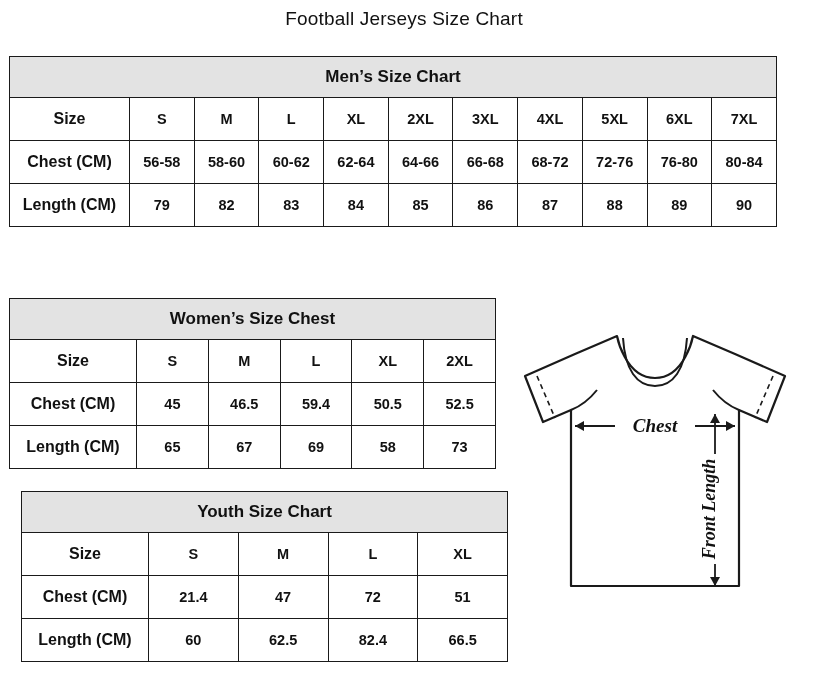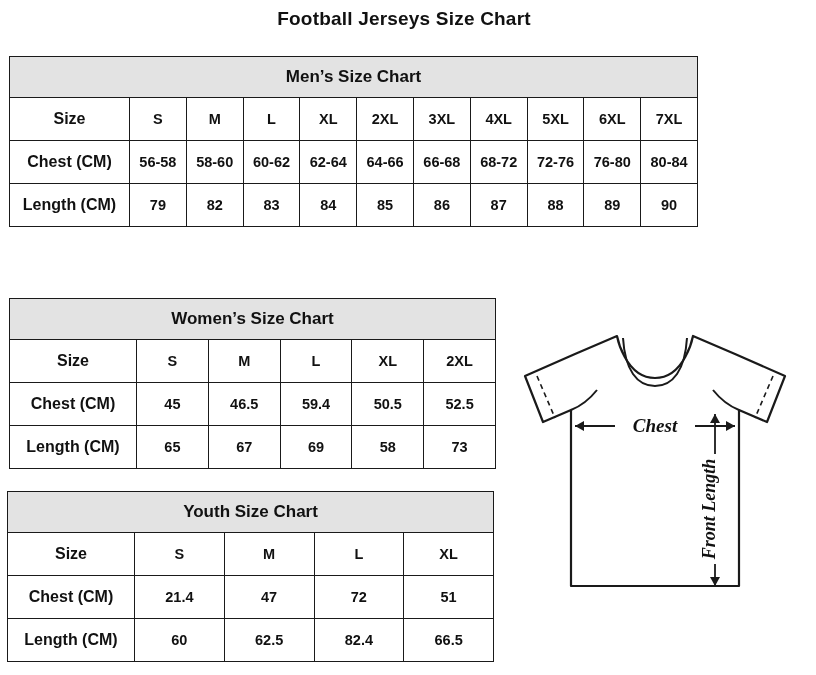--- a/index.html
+++ b/index.html
@@ -11,21 +11,21 @@
     height: 675px;
     background: #ffffff;
     font-family: "Liberation Sans", sans-serif;
     color: #111111;
     position: relative;
     overflow: hidden;
   }
   .page-title {
     text-align: center;
     font-size: 19px;
-    font-weight: bold;
+    font-weight: normal;
     letter-spacing: 0.2px;
     margin: 8px 8px 0 0;
     padding: 0;
     color: #111;
   }
   .sheet {
     position: absolute;
   }
   table.sizechart {
     border-collapse: collapse;
@@ -47,21 +47,21 @@
     background: #e3e3e3;
     font-size: 17px;
     font-weight: bold;
     height: 40px;
   }
   table.sizechart td.rowlabel {
     font-size: 16px;
   }
 
   
-  #mens-table { width: 689px; }
+  #mens-table { width: 768px; }
   #mens-table col.lbl { width: 120px; }
 
   
   #womens-table { width: 487px; }
   #womens-table col.lbl { width: 127px; }
 
   
   #youth-table { width: 487px; }
   #youth-table col.lbl { width: 127px; }
 
@@ -147,21 +147,21 @@
     <colgroup>
       <col class="lbl">
         <col>
         <col>
         <col>
         <col>
         <col>
     </colgroup>
     <tbody>
       <tr class="caption-row">
-        <td colspan="6">Women’s Size Chart</td>
+        <td colspan="6">Women’s Size Chest</td>
       </tr>
       <tr>
         <td class="rowlabel">Size</td>
         <td>S</td>
         <td>M</td>
         <td>L</td>
         <td>XL</td>
         <td>2XL</td>
       </tr>
       <tr>
@@ -177,21 +177,21 @@
         <td>65</td>
         <td>67</td>
         <td>69</td>
         <td>58</td>
         <td>73</td>
       </tr>
     </tbody>
   </table>
 </div>
 
-<div class="sheet" style="left:7px; top:491px;">
+<div class="sheet" style="left:21px; top:491px;">
   <table class="sizechart" id="youth-table">
     <colgroup>
       <col class="lbl">
         <col>
         <col>
         <col>
         <col>
     </colgroup>
     <tbody>
       <tr class="caption-row">

